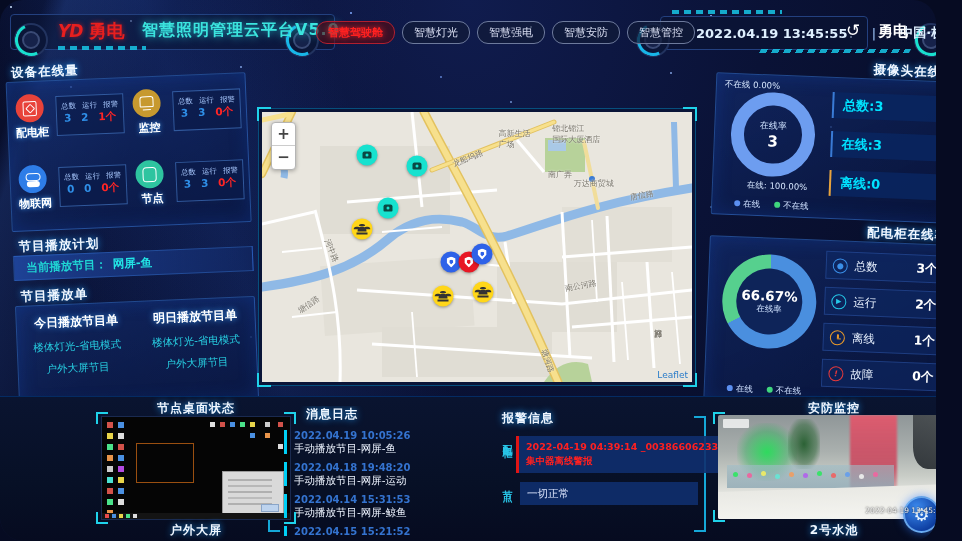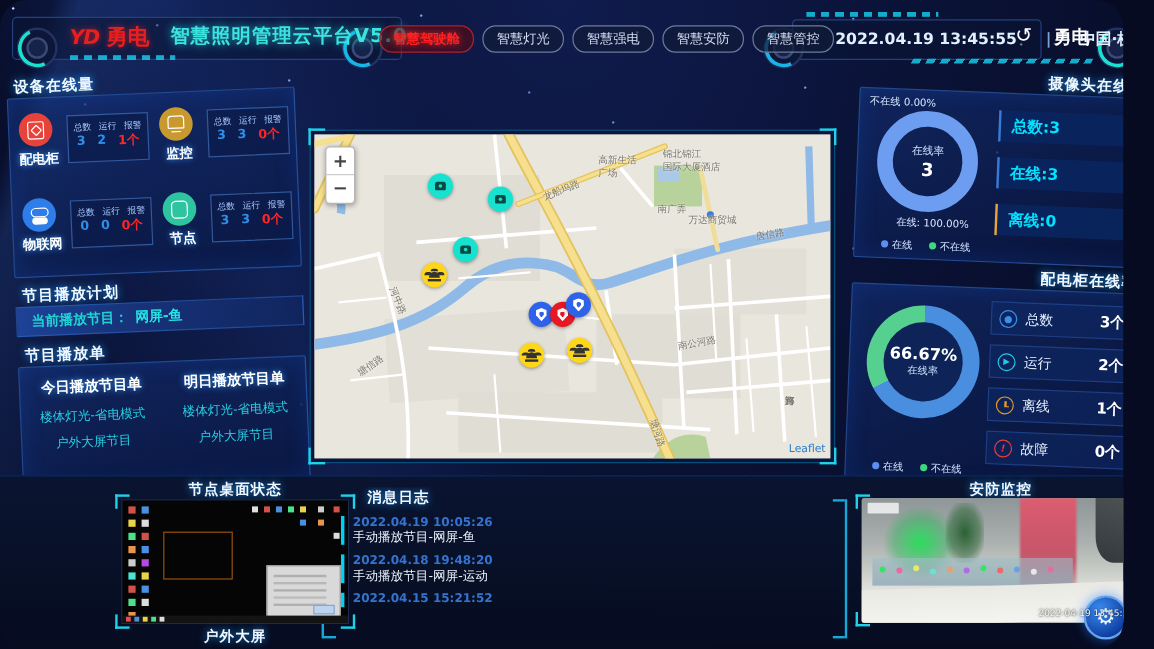--- a/index.html
+++ b/index.html
@@ -532,43 +532,67 @@
         </div>
     </div>
     <div class="log-entry">
       <i class="log-bar"></i>
       <div>
           <div class="log-time">2022.04.18 19:48:20</div>
            <div class="log-text">手动播放节目-网屏-运动</div>
         </div>
     </div>
     <div class="log-entry">
+      <i class="log-bar"></i>
+      <div>
+          <div class="log-time">2022.04.14 15:31:53</div>
+           <div class="log-text">手动播放节目-网屏-鲸鱼</div>
+        </div>
+    </div>
+    <div class="log-entry">
       <i class="log-bar" style="height:12px"></i>
       <div>
           <div class="log-time">2022.04.15 15:21:52</div>
            <div class="log-text"></div>
         </div>
     </div>
   </div>
 
+  <div class="alarm-wrap">
+    <div class="sec-title alarm-title">报警信息</div>
+    <div class="al-group">
+      <div class="al-label">配电柜</div>
+      <div class="al-box alarm">
+        <div class="al-line">2022-04-19 04:39:14  _00386606233</div>
+        <div class="al-line">集中器离线警报</div>
+      </div>
+    </div>
+    <div class="al-group">
+      <div class="al-label">节点</div>
+      <div class="al-box">
+        <div class="al-line ok">一切正常</div>
+      </div>
+    </div>
+  </div>
 
   <div class="sec-wrap">
     <div class="sec-title sec-title2">安防监控</div>
     <i class="crn2" style="left:-5px;top:12px;border-right:none;border-bottom:none;"></i>
     <i class="crn2" style="right:-5px;top:12px;border-left:none;border-bottom:none;"></i>
     <i class="crn2" style="left:-5px;top:110px;border-right:none;border-top:none;"></i>
     <i class="crn2" style="right:-5px;top:110px;border-left:none;border-top:none;"></i>
     <div class="sec-cam">
       <div class="cam-logo"></div>
       <div class="cam-green"></div>
       <div class="cam-plant"></div>
       <div class="cam-pink"></div>
       <div class="cam-fig"></div>
       <div class="cam-model"></div>
       <div class="cam-table"></div>
       <div class="cam-ts">2022-04-19 13:45:54</div>
     </div>
+    <div class="sec-title sec-caption">2号水池</div>
   </div>
 
   <div class="gear-btn">
     <span>⚙</span>
   </div>
 </div>
 
 </body></html>

